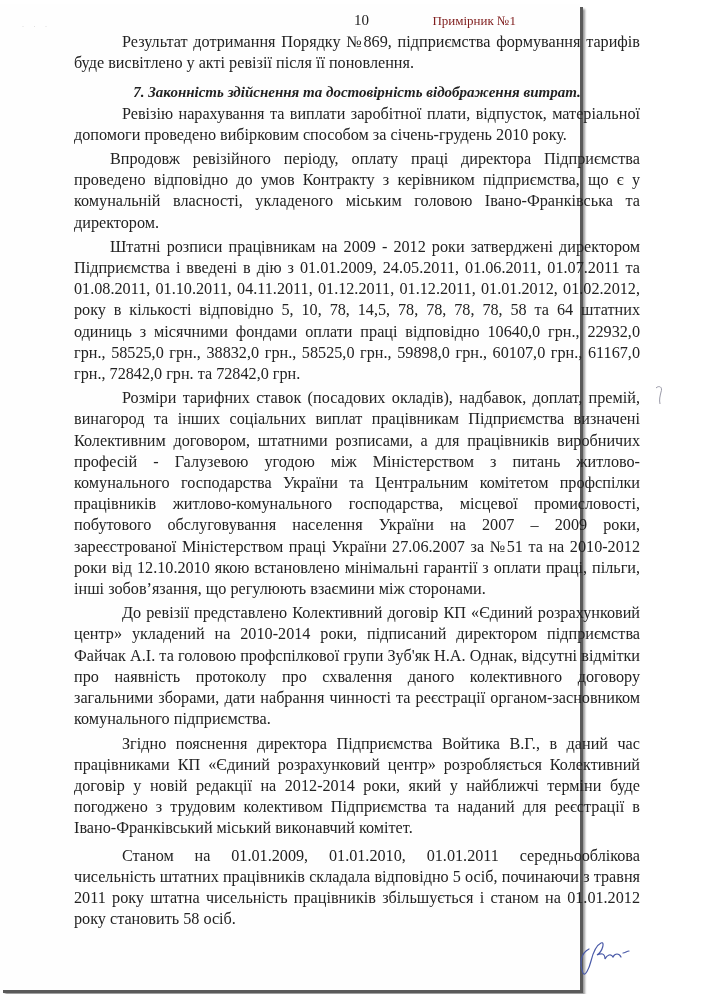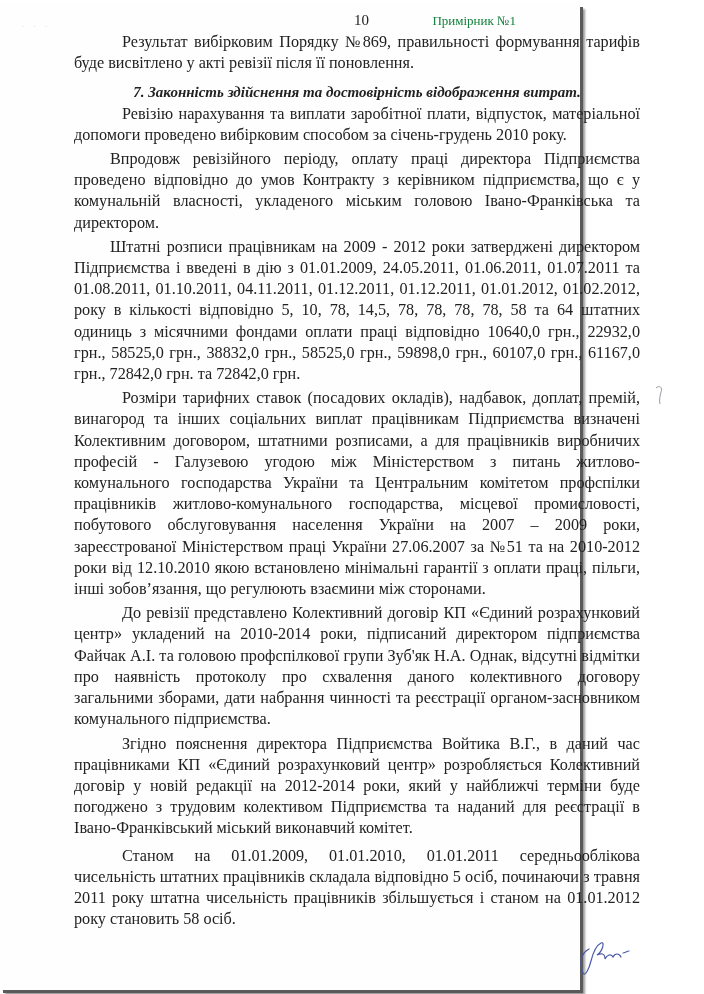--- a/index.html
+++ b/index.html
@@ -2,40 +2,40 @@
 <html><head>
 <meta charset="utf-8">
 <style>
   html,body{margin:0;padding:0;background:#ffffff;}
   body{width:704px;height:994px;position:relative;overflow:hidden;}
   .page{position:absolute;left:0;top:4px;width:580px;height:986px;background:#fefefe;
         box-shadow:3px 3px 0 #5a5a5a, 5px 5px 2px #9a9a9a;}
   .doc{position:absolute;left:74px;top:0;width:566px;font-family:"Liberation Serif",serif;
        font-size:16.2px;color:#222;line-height:21.2px;}
   .hdr-num{position:absolute;left:354px;top:8px;font-family:"Liberation Serif",serif;font-size:15px;color:#222;}
-  .hdr-copy{position:absolute;right:64px;top:9px;font-family:"Liberation Serif",serif;font-size:13px;color:#15803d;}
+  .hdr-copy{position:absolute;right:64px;top:9px;font-family:"Liberation Serif",serif;font-size:13px;color:#7f1d1d;}
   p{margin:0;text-align:justify;}
   .ind{text-indent:48px;}
   .ind2{text-indent:36px;}
   .title{font-style:italic;font-weight:bold;text-align:center;font-size:15px;}
   .sig{position:absolute;left:575px;top:935px;width:60px;height:40px;}
   .mark{position:absolute;left:653px;top:380px;width:12px;height:22px;}
   .speck{position:absolute;left:22px;top:20px;font-size:6px;color:#bbb;letter-spacing:4px;}
 </style>
 </head>
 <body>
 
 <div class="page">
   <div class="speck">· · ·</div>
   <div class="hdr-num">10</div>
   <div class="hdr-copy">Примірник №1</div>
 
   <div class="doc">
     <div style="position:absolute;top:20px;left:0;width:566px;">
-      <p class="ind" style="margin-top:8px;">Результат вибірковим Порядку №869, правильності формування тарифів буде висвітлено у акті ревізії після її  поновлення.</p>
+      <p class="ind" style="margin-top:8px;">Результат дотримання Порядку №869, підприємства формування тарифів буде висвітлено у акті ревізії після її  поновлення.</p>
       <p class="title" style="margin-top:8px;">7. Законність здійснення та достовірність відображення витрат.</p>
       <p class="ind">Ревізію нарахування та виплати заробітної плати, відпусток, матеріальної допомоги проведено вибірковим способом за січень-грудень 2010 року.</p>
       <p class="ind2" style="margin-top:3px;">Впродовж ревізійного періоду, оплату праці директора Підприємства проведено відповідно до умов Контракту з керівником підприємства, що є у комунальній власності, укладеного міським головою Івано-Франківська  та директором.</p>
       <p class="ind2" style="margin-top:3px;">Штатні розписи працівникам на 2009 - 2012 роки затверджені директором Підприємства і введені в дію з 01.01.2009, 24.05.2011, 01.06.2011, 01.07.2011 та 01.08.2011, 01.10.2011, 04.11.2011, 01.12.2011, 01.12.2011, 01.01.2012, 01.02.2012, року в кількості  відповідно 5, 10, 78, 14,5, 78, 78, 78, 78, 58 та 64 штатних одиниць з місячними фондами оплати праці відповідно 10640,0 грн., 22932,0 грн., 58525,0 грн., 38832,0 грн., 58525,0  грн., 59898,0 грн., 60107,0 грн., 61167,0 грн., 72842,0 грн. та 72842,0 грн.</p>
       <p class="ind" style="margin-top:3px;">Розміри тарифних ставок (посадових окладів), надбавок, доплат, премій, винагород та інших соціальних виплат працівникам Підприємства визначені Колективним договором, штатними розписами, а для працівників виробничих професій - Галузевою угодою між Міністерством з питань житлово-комунального господарства України та Центральним комітетом профспілки працівників житлово-комунального господарства, місцевої промисловості, побутового обслуговування населення України на 2007 – 2009 роки, зареєстрованої Міністерством праці України 27.06.2007 за №51 та на 2010-2012 роки від 12.10.2010 якою встановлено мінімальні гарантії з оплати праці, пільги, інші зобов’язання, що регулюють взаємини між сторонами.</p>
       <p class="ind" style="margin-top:3px;">До ревізії представлено Колективний договір КП «Єдиний розрахунковий центр» укладений на 2010-2014 роки, підписаний директором підприємства Файчак А.І.  та головою профспілкової групи Зуб'як Н.А. Однак, відсутні відмітки про наявність протоколу про схвалення даного колективного договору загальними зборами, дати набрання чинності та реєстрації органом-засновником комунального підприємства.</p>
       <p class="ind" style="margin-top:3px;">Згідно пояснення директора Підприємства Войтика В.Г., в даний час працівниками КП «Єдиний розрахунковий центр» розробляється Колективний договір у новій редакції на 2012-2014 роки, який у найближчі терміни буде погоджено з трудовим колективом Підприємства та наданий для реєстрації в Івано-Франківський міський виконавчий комітет.</p>
       <p class="ind" style="margin-top:6px;">Станом на 01.01.2009, 01.01.2010, 01.01.2011 середньооблікова чисельність штатних працівників складала відповідно 5 осіб, починаючи з травня 2011 року штатна чисельність працівників збільшується і станом на 01.01.2012 року становить 58 осіб.</p>
     </div>
   </div>

